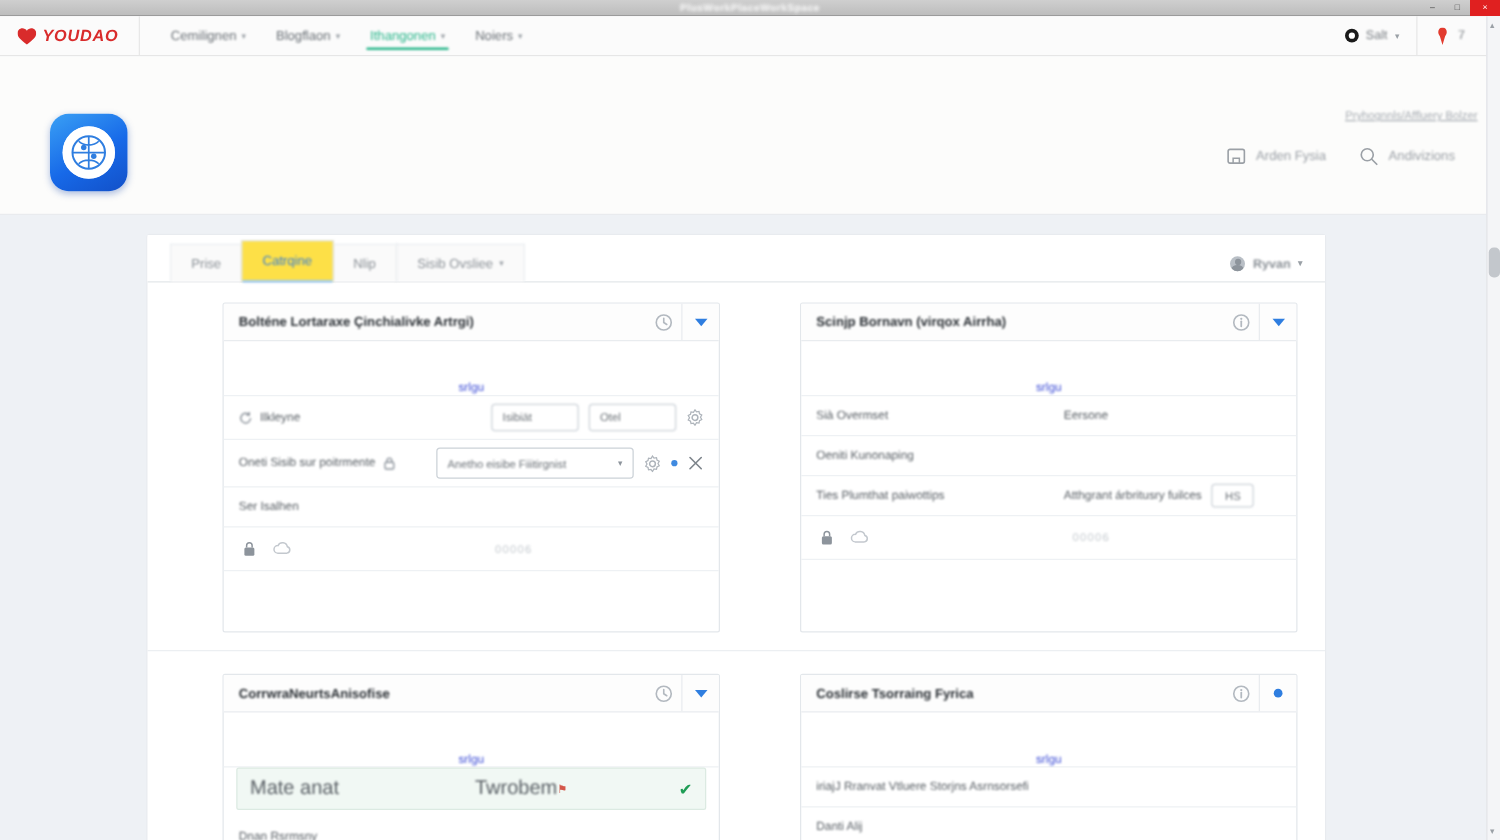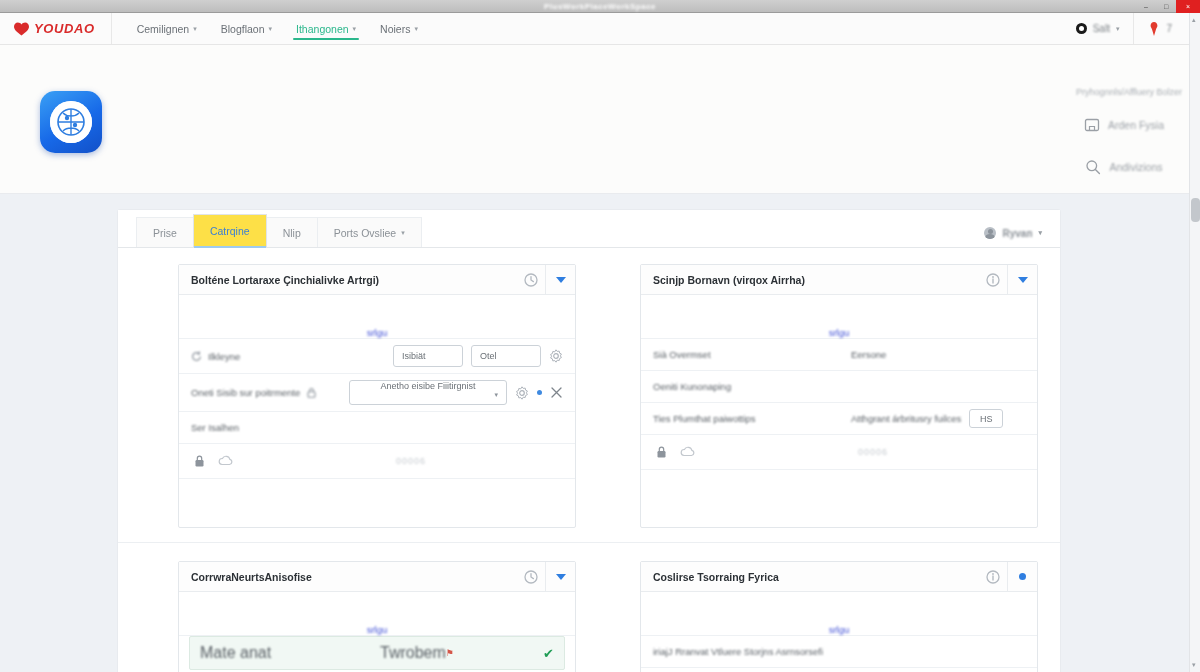--- a/index.html
+++ b/index.html
@@ -62,21 +62,21 @@
   .dot-icon::after{ content:""; position:absolute; inset:3px; border-radius:50%; background:#fff; }
   .pin-icon svg { display:block; }
 
   
   .hero {
     background: #fcfcfb; padding: 16px 0 18px 0; position:relative;
     border-bottom: 1px solid #e9ebee; min-height: 126px;
   }
   .breadcrumb {
     position:absolute; right: 18px; top: 42px;
-    font-size: 9px; color:#a8adb3; filter: blur(.85px); white-space:nowrap;
+    font-size: 9px; color:#a8adb3; filter: blur(.85px); white-space:nowrap;text-decoration:underline;
   }
   .hero-inner { display:flex; align-items:flex-start; padding: 26px 24px 0 40px; }
   .app-icon {
     width: 62px; height: 62px; border-radius: 15px; flex: 0 0 62px;
     background: linear-gradient(150deg, #3aa0f5 0%, #1769e8 55%, #1250c8 100%);
     box-shadow: 0 2px 6px rgba(20,70,170,.35);
     display:flex; align-items:center; justify-content:center; margin-top: 4px;
   }
   .app-icon .glyph {
     width: 42px; height: 42px; border-radius:50%; background:#fff;
@@ -87,21 +87,21 @@
   .hero-text { margin-left: 22px; padding-top: 2px; }
   .hero-title {
     font-size: 25px; font-weight: 600; color: #202327; letter-spacing: -.2px;
     white-space: nowrap;
   }
   .hero-sub {
     margin-top: 7px; font-size: 10.5px; color:#8b9096;
     filter: blur(.8px); white-space:nowrap;
   }
   .hero-actions {
-    margin-left:auto; display:flex; align-items:center; gap: 26px; padding-top: 30px; padding-right: 12px; flex-direction: column;
+    margin-left:auto; display:flex; align-items:center; gap: 26px; padding-top: 30px; padding-right: 12px;
   }
   .hero-action { display:flex; align-items:center; gap: 8px; }
   .hero-action-label { font-size: 10.5px; color:#9ba0a6; filter: blur(.85px); white-space:nowrap; }
   .ha-icon { width:16px; height:16px; color:#9ba0a6; }
   .ha-icon svg { display:block; }
 
   
   .canvas { position:relative; padding: 0; }
   .sheet {
     margin: 16px 140px 0 118px; background:#fff; border-radius: 2px;
@@ -185,21 +185,21 @@
   .field-box {
     border: 1px solid #ccd2d8; border-radius: 3px; height: 22px;
     display:flex; align-items:center; padding: 0 8px;
     font-size: 9px; color:#6a7076; background:#fff; filter: blur(.7px);
   }
   .fb-sm { width: 70px; }
   .fb-tiny { width: 34px; justify-content:center; height:19px; }
   .select-box {
     border: 1px solid #ccd2d8; border-radius: 3px; height: 25px; width: 158px;
     display:flex; align-items:center; padding: 0 8px; background:#fff;
-    font-size: 9px; color:#6a7076;flex-direction:column;
+    font-size: 9px; color:#6a7076;
   }
   .select-box .sb-text { filter: blur(.7px); white-space:nowrap; overflow:hidden; }
   .select-box .sb-caret { margin-left:auto; font-size:7px; color:#8d949c; }
 
   .gear { width: 14px; height: 14px; color:#aeb4bb; }
   .gear svg { display:block; }
   .x-icon { width: 13px; height:13px; color:#7e858c; }
   .x-icon svg { display:block; }
   .blue-tick { width:5px;height:5px;border-radius:50%;background:#3f8ae0; }
 
@@ -339,21 +339,21 @@
           <div class="tab">
             <span>Prise</span>
           </div>
           <div class="tab active">
             <span>Catrqine</span>
           </div>
           <div class="tab">
             <span>Nlip</span>
           </div>
           <div class="tab">
-            <span>Ports Ovsliee</span>
+            <span>Sisib Ovsliee</span>
             <span class="caret">▾</span>
           </div>
           <div class="tabstrip-right">
             <span class="avatar-mini"></span>
             <span class="tabstrip-right-label">Ryvan</span>
             <span class="caret">▾</span>
           </div>
         </div>
 
         <div class="card-region">

